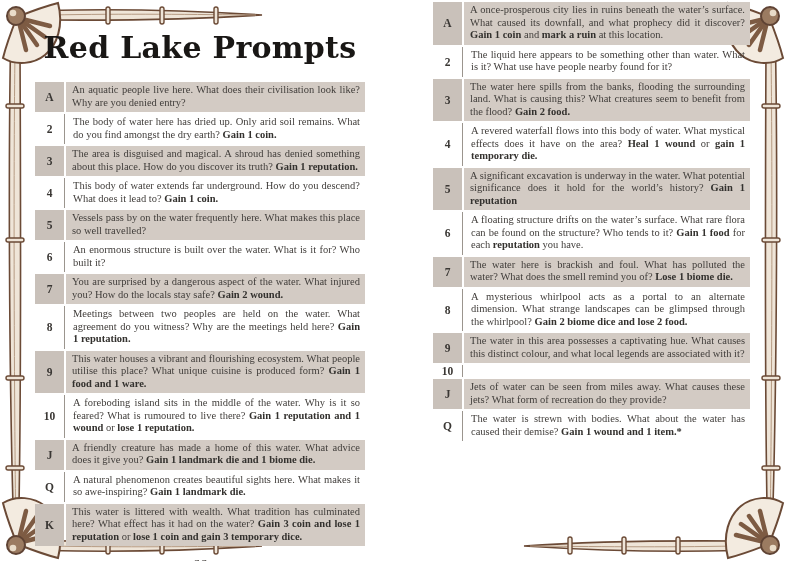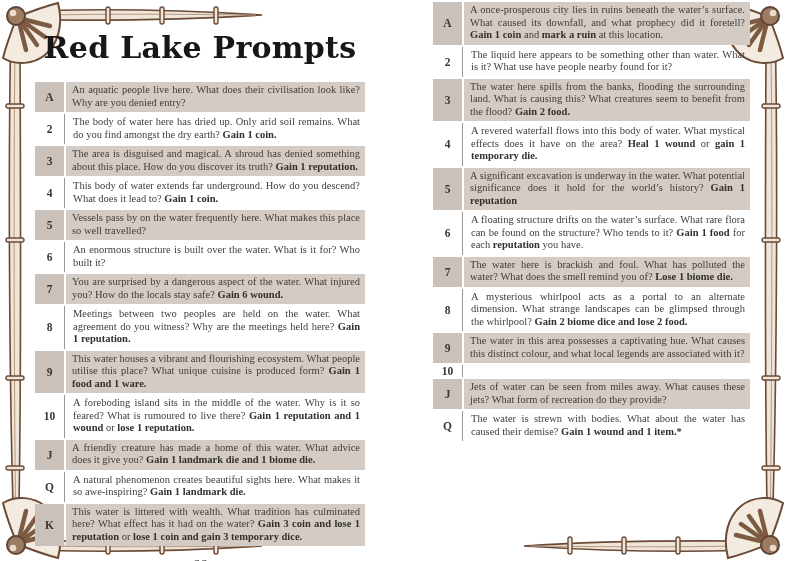--- a/index.html
+++ b/index.html
@@ -129,21 +129,21 @@
         <div class="row shaded">
           <div class="key">5</div>
           <div class="txt"><span>Vessels pass by on the water frequently here. What makes this place so well travelled?</span></div>
         </div>
         <div class="row plain">
           <div class="key">6</div>
           <div class="txt"><span>An enormous structure is built over the water. What is it for? Who built it?</span></div>
         </div>
         <div class="row shaded">
           <div class="key">7</div>
-          <div class="txt"><span>You are surprised by a dangerous aspect of the water. What injured you? How do the locals stay safe? </span><b>Gain 6 wound.</b></div>
+          <div class="txt"><span>You are surprised by a dangerous aspect of the water. What injured you? How do the locals stay safe? </span><b>Gain 2 wound.</b></div>
         </div>
         <div class="row plain">
           <div class="key">8</div>
           <div class="txt"><span>Meetings between two peoples are held on the water. What agreement do you witness? Why are the meetings held here? </span><b>Gain 1 reputation.</b></div>
         </div>
         <div class="row shaded">
           <div class="key">9</div>
           <div class="txt"><span>This water houses a vibrant and flourishing ecosystem. What people utilise this place? What unique cuisine is produced form? </span><b>Gain 1 food and 1 ware.</b></div>
         </div>
         <div class="row plain">
@@ -163,21 +163,21 @@
           <div class="txt"><span>This water is littered with wealth. What tradition has culminated here? What effect has it had on the water? </span><b>Gain 3 coin and lose 1 reputation</b><span> or </span><b>lose 1 coin and gain 3 temporary dice.</b></div>
         </div>
       </div>
     <div class="pagenum">66</div>
   </div>
 
   <div class="page page-right">
     <div class="prompt-table" id="table-1">
         <div class="row shaded">
           <div class="key">A</div>
-          <div class="txt"><span>A once-prosperous city lies in ruins beneath the water’s surface. What caused its downfall, and what prophecy did it foretell? </span><b>Gain 1 coin</b><span> and </span><b>mark a ruin</b><span> at this location.</span></div>
+          <div class="txt"><span>A once-prosperous city lies in ruins beneath the water’s surface. What caused its downfall, and what prophecy did it discover? </span><b>Gain 1 coin</b><span> and </span><b>mark a ruin</b><span> at this location.</span></div>
         </div>
         <div class="row plain">
           <div class="key">2</div>
           <div class="txt"><span>The liquid here appears to be something other than water. What is it? What use have people nearby found for it?</span></div>
         </div>
         <div class="row shaded">
           <div class="key">3</div>
           <div class="txt"><span>The water here spills from the banks, flooding the surrounding land. What is causing this? What creatures seem to benefit from the flood? </span><b>Gain 2 food.</b></div>
         </div>
         <div class="row plain">

